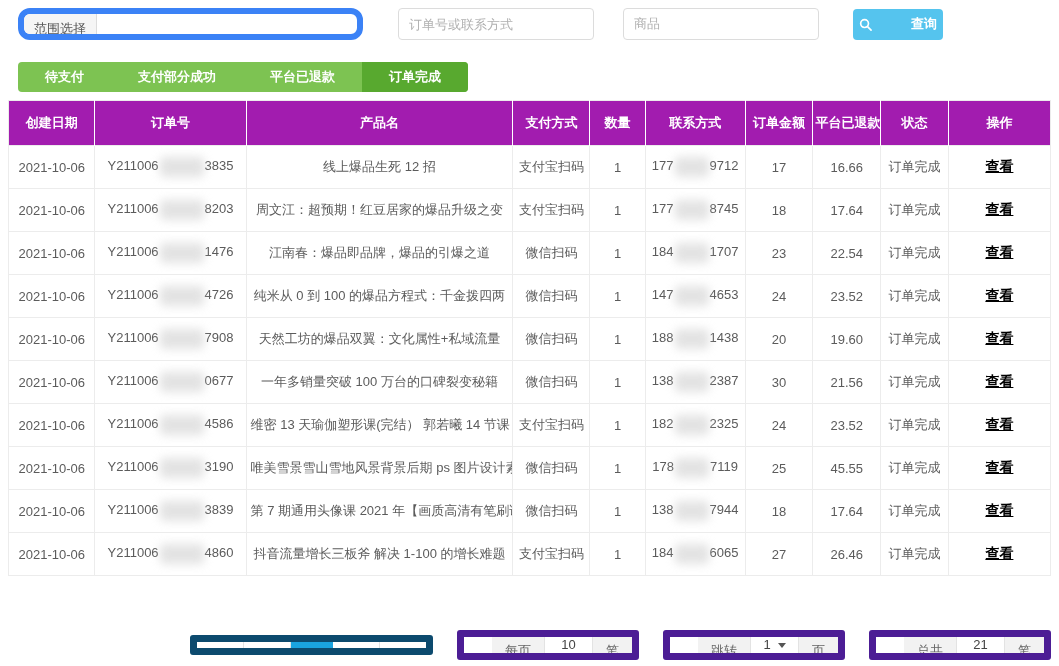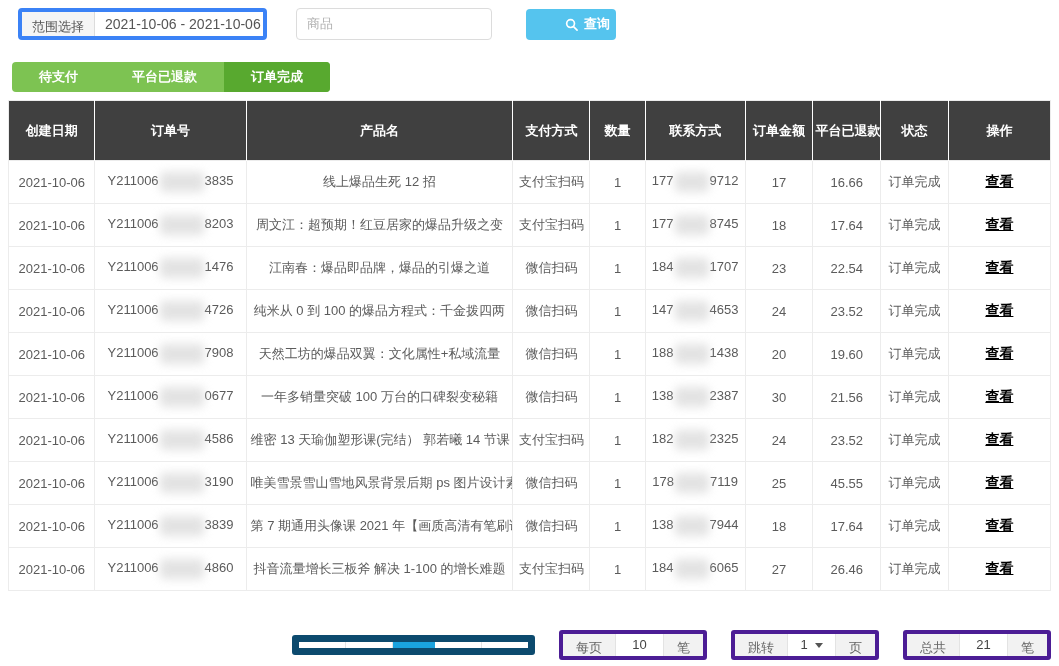--- a/index.html
+++ b/index.html
@@ -8,22 +8,22 @@
     width:1059px; height:666px;
     background:#ffffff;
     font-family:"Liberation Sans","DejaVu Sans",sans-serif;
     position:relative;
     overflow:hidden;
   }
 
   
   .filter-bar { display:flex; align-items:center; padding:8px 0 0 18px; }
   .date-group {
-    display:flex; height:32px; width:249px;
-    border:4px solid #3b82f6; border-radius:4px; overflow:hidden; background:#fff;
+    display:flex; height:32px; width:345px;
+    border:6px solid #3b82f6; border-radius:12px; overflow:hidden; background:#fff;
   }
   .date-addon {
     background:#f5f5f5; border-right:1px solid #dcdcdc;
     padding:0 10px; line-height:30px; color:#555; font-size:13px; white-space:nowrap;
   }
   .date-input {
     border:none; outline:none; flex:1; padding:0 10px;
     font-size:14px; color:#555; font-family:inherit; background:#fff;
   }
   .text-input {
@@ -31,44 +31,44 @@
     border:1px solid #dcdcdc; border-radius:4px;
     padding:0 10px; font-size:13px; color:#555; outline:none; font-family:inherit;
   }
   .text-input::placeholder { color:#b0b0b0; }
   .input-order { margin-left:35px; }
   .input-product { margin-left:29px;font-family:Liberation Mono, monospace; }
   .search-btn {
     margin-left:34px; width:90px; height:31px;
     background:#55c4ee; color:#fff; border:none; border-radius:4px;
     font-size:13px; font-weight:bold; cursor:pointer;
-    display:inline-flex; align-items:center; justify-content:flex-end; gap:6px;
+    display:inline-flex; align-items:center; justify-content:space-between; gap:6px;
     font-family:inherit;
   }
 
   
   .tabs {
-    display:inline-flex; margin:22px 0 0 12px;
+    display:inline-flex; margin:22px 0 0 18px;
     background:#7dc352; border-radius:4px; overflow:hidden; height:30px;
   }
   .tab {
     padding:0 27px; line-height:30px; color:#fff;
     font-size:13px; font-weight:bold; cursor:pointer; white-space:nowrap;
   }
   .tab.active { background:#58a92f; }
 
   
   .order-table {
     width:1043px; margin:8px 8px 0 8px;
     border-collapse:collapse; table-layout:fixed;
     border:1px solid #ececec;
   }
   .order-table thead th {
-    background:#404040; color:#fff; font-size:13px; font-weight:bold;
-    height:60px; border-right:1px solid rgba(255,255,255,.55);
+    background:#a21caf; color:#fff; font-size:13px; font-weight:bold;
+    height:45px; border-right:1px solid rgba(255,255,255,.55);
     padding:0 2px; white-space:nowrap; overflow:hidden;
   }
   .order-table thead th:last-child { border-right:none; }
   .order-table tbody td {
     height:43px; border:1px solid #ececec;
     font-size:13px; color:#5b5b5b; text-align:center;
     padding:0 4px; white-space:nowrap; overflow:hidden;
   }
   .blur-chunk {
     display:inline-block; width:44px; height:20px; vertical-align:middle;
@@ -90,22 +90,22 @@
     display:flex; border:7px solid #0c4a6e; border-radius:3px;
     overflow:hidden; height:20px; background:#fff;
   }
   .page-btn {
     min-width:42px; padding:0 10px; line-height:28px; font-size:13px; color:#666;
     border-right:1px solid #e3e3e3; text-align:center; cursor:pointer; background:#fff;
   }
   .page-btn:last-child { border-right:none; }
   .page-btn.active { background:#1aa3df; color:#fff; border-right-color:#1aa3df; }
   .cell-group {
-    display:flex; border:4px solid #4c1d95; border-radius:3px;
-    overflow:hidden; height:30px; background:#fff;
+    display:flex; border:7px solid #4c1d95; border-radius:3px;
+    overflow:hidden; height:30px; background:#fff;padding-left:28px;
   }
   .cell-label {
     background:#f2f2f2; padding:0 13px; line-height:28px;
     font-size:13px; color:#666; white-space:nowrap;
   }
   .cell-label + .cell-value { border-left:1px solid #e3e3e3; }
   .cell-value {
     background:#fff; min-width:48px; text-align:center; line-height:28px;
     font-size:13px; color:#444; border:none; outline:none; font-family:inherit;
     display:flex; align-items:center; justify-content:center; gap:7px; padding:0 8px;
@@ -121,37 +121,38 @@
 </style>
 </head>
 <body>
 
 
 
 
 <div class="filter-bar">
   <div class="date-group">
     <span class="date-addon">范围选择</span>
-    <input class="date-input" type="text" value="2021-10-06 - 2021-10-06" style="">
-  </div>
+  </div>
+  <input class="text-input input-order" type="text" placeholder="订单号或联系方式" style="">
   <input class="text-input input-product" type="text" placeholder="商品" style="">
   <button class="search-btn">
     <span>
       <svg class="search-icon-svg" width="13" height="13" viewBox="0 0 14 14">
         <circle cx="6" cy="6" r="4.2" fill="none" stroke="#ffffff" stroke-width="1.8"></circle>
         <line x1="9.2" y1="9.2" x2="13" y2="13" stroke="#ffffff" stroke-width="1.8" stroke-linecap="round"></line>
       </svg>
     </span>
     <span>查询</span>
   </button>
 </div>
 
 
 <div class="tabs">
     <div class="tab">待支付</div>
+    <div class="tab">支付部分成功</div>
     <div class="tab">平台已退款</div>
     <div class="tab active">订单完成</div>
   </div>
 
 
 <table class="order-table">
   <colgroup>
     <col style="width:8.3%">
       <col style="width:14.5%">
       <col style="width:25.6%">

